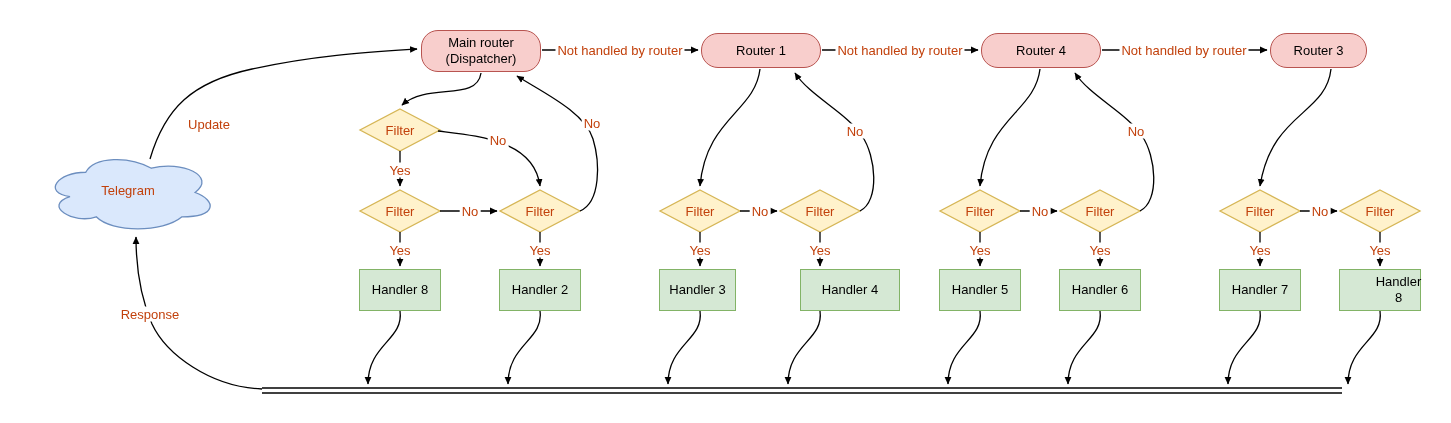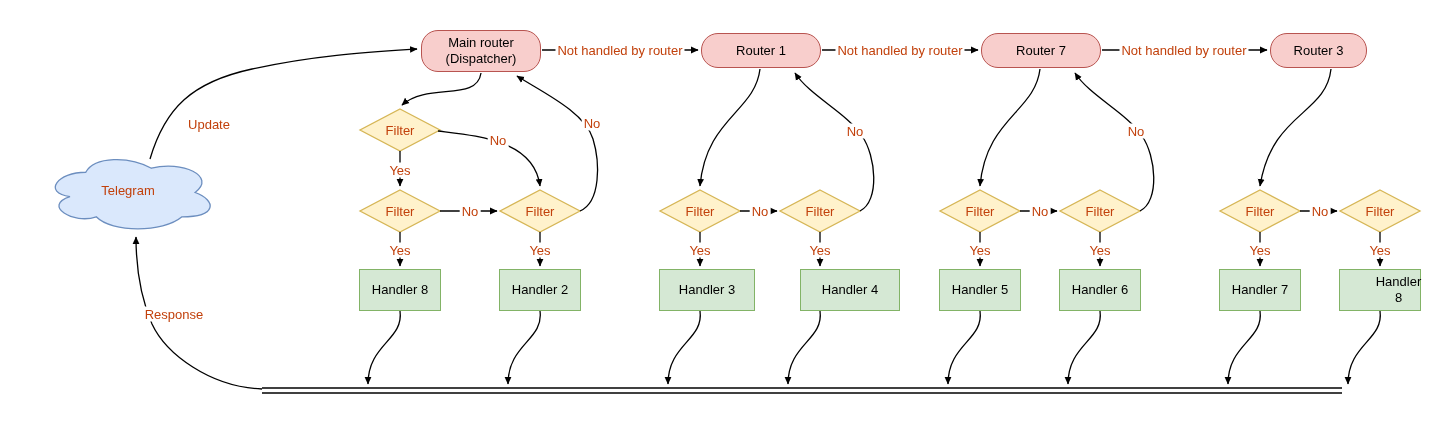--- a/index.html
+++ b/index.html
@@ -112,33 +112,33 @@
   </svg>
 
   <div class="node router" style="left:421px;top:30px;width:120px;height:42px;">
     <span>Main router</span>
     <span>(Dispatcher)</span>
   </div>
   <div class="node router" style="left:701px;top:33px;width:120px;height:35px;">
     <span>Router 1</span>
   </div>
   <div class="node router" style="left:981px;top:33px;width:120px;height:35px;">
-    <span>Router 7</span>
+    <span>Router 4</span>
   </div>
   <div class="node router" style="left:1270px;top:33px;width:97px;height:35px;">
     <span>Router 3</span>
   </div>
 
   <div class="node handler" style="left:359px;top:269px;width:82px;height:42px;">
       <span>Handler 8</span>
     </div>
   <div class="node handler" style="left:499px;top:269px;width:82px;height:42px;">
       <span>Handler 2</span>
     </div>
-  <div class="node handler" style="left:659px;top:269px;width:96px;height:42px;">
+  <div class="node handler" style="left:659px;top:269px;width:77px;height:42px;">
       <span>Handler 3</span>
     </div>
   <div class="node handler" style="left:800px;top:269px;width:100px;height:42px;">
       <span>Handler 4</span>
     </div>
   <div class="node handler" style="left:939px;top:269px;width:82px;height:42px;">
       <span>Handler 5</span>
     </div>
   <div class="node handler" style="left:1059px;top:269px;width:82px;height:42px;">
       <span>Handler 6</span>
@@ -156,21 +156,21 @@
   <div class="lbl" style="left:400px;top:211px;">Filter</div>
   <div class="lbl" style="left:540px;top:211px;">Filter</div>
   <div class="lbl" style="left:700px;top:211px;">Filter</div>
   <div class="lbl" style="left:820px;top:211px;">Filter</div>
   <div class="lbl" style="left:980px;top:211px;">Filter</div>
   <div class="lbl" style="left:1100px;top:211px;">Filter</div>
   <div class="lbl" style="left:1260px;top:211px;">Filter</div>
   <div class="lbl" style="left:1380px;top:211px;">Filter</div>
 
   <div class="lbl bg" style="left:209px;top:80px;margin-top:44px;">Update</div>
-  <div class="lbl bg" style="left:150px;top:314px;margin-left:24px;">Response</div>
+  <div class="lbl bg" style="left:150px;top:314px;">Response</div>
 
   <div class="lbl bg" style="left:620px;top:50px;">Not handled by router</div>
   <div class="lbl bg" style="left:900px;top:50px;">Not handled by router</div>
   <div class="lbl bg" style="left:1184px;top:50px;">Not handled by router</div>
 
   <div class="lbl bg" style="left:400px;top:170px;">Yes</div>
   <div class="lbl bg" style="left:400px;top:250px;">Yes</div>
   <div class="lbl bg" style="left:540px;top:250px;">Yes</div>
   <div class="lbl bg" style="left:700px;top:250px;">Yes</div>
   <div class="lbl bg" style="left:820px;top:250px;">Yes</div>

